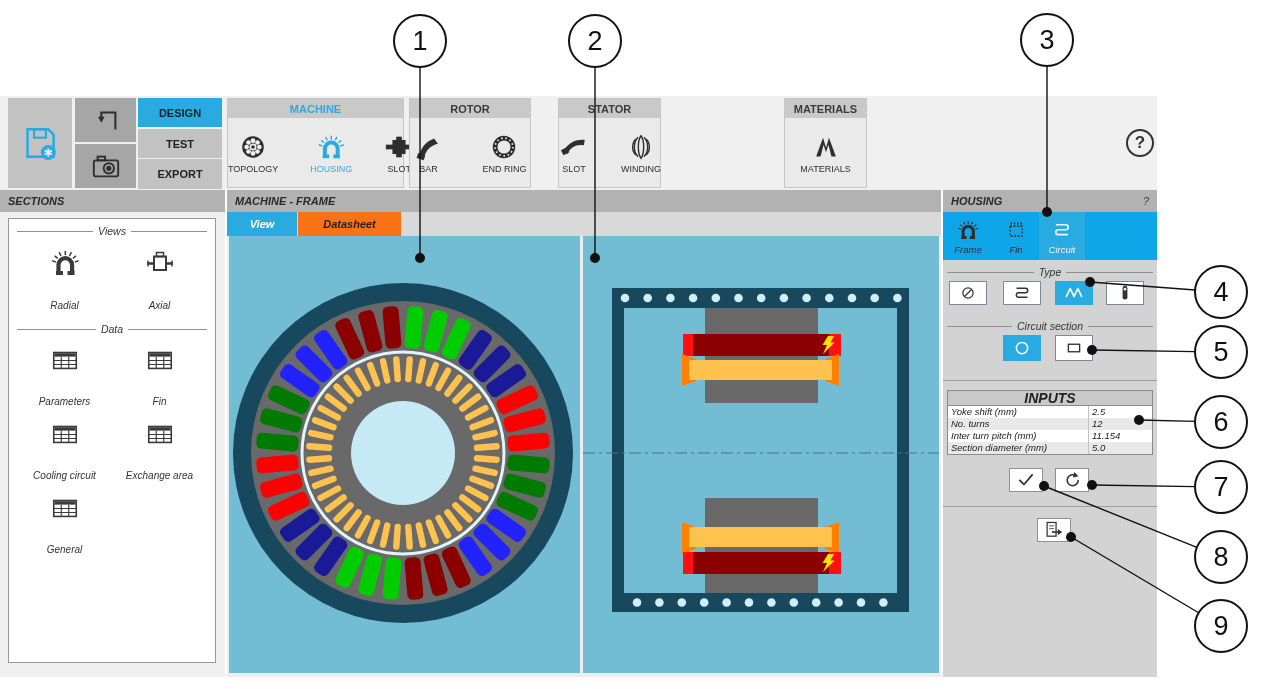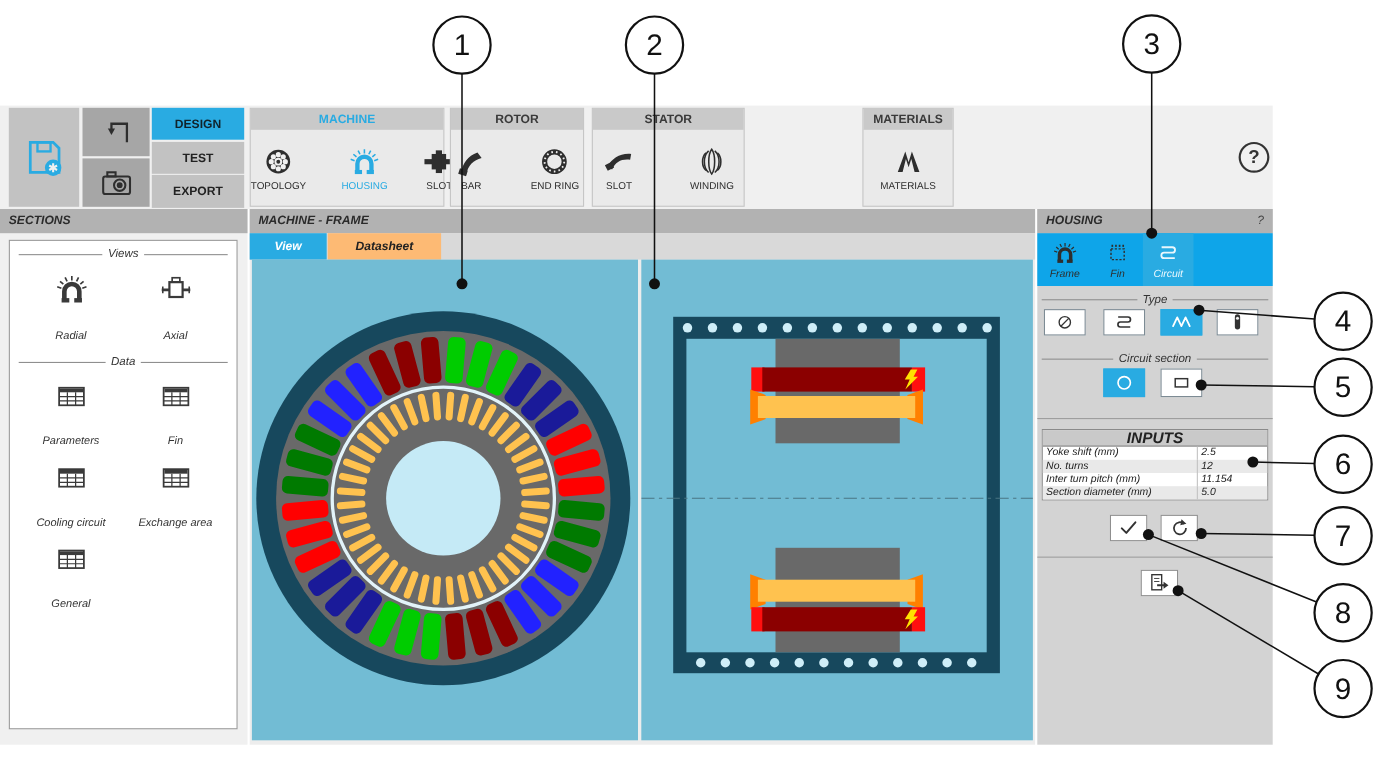--- a/index.html
+++ b/index.html
@@ -37,21 +37,21 @@
   .white-box{position:absolute;left:8px;top:28px;right:9px;bottom:14px;background:#fff;border:1px solid #9a9a9a;padding:6px 8px;box-sizing:border-box;}
   .sep{display:flex;align-items:center;gap:5px;font-size:10.5px;color:#333;}
   .sep::before,.sep::after{content:"";flex:1;height:1px;background:#8f8f8f;}
   .sec-row{display:grid;grid-template-columns:1fr 1fr;margin:10px 0 12px;}
   .sec-item{display:flex;flex-direction:column;align-items:center;gap:21px;color:#3a3a3a;cursor:pointer;}
   .sec-item .slabel{font-size:10px;color:#333;white-space:nowrap;}
   
   .panel-main{left:227px;width:714px;background:#ededed;}
   .mtabs{position:absolute;left:0;top:22px;width:100%;height:24px;background:#d9d9d9;display:flex;}
   .mtab{height:100%;display:flex;align-items:center;justify-content:center;font-weight:bold;font-size:11px;
-        background:#fdba74;color:#222;cursor:pointer;}
+        background:#f97316;color:#222;cursor:pointer;}
   .mtab.active{background:var(--accent,#29abe2);color:#fff;}
   .canvas{position:absolute;top:46px;height:437px;}
   
   .panel-housing{left:943px;width:214px;background:#d3d3d3;}
   .htabs{position:absolute;left:0;top:22px;width:100%;height:48px;background:#0ea5e9;}
   .htab{position:absolute;top:0;width:46px;height:48px;display:flex;flex-direction:column;align-items:center;
         justify-content:center;gap:2px;font-size:9.5px;color:#2e2e2e;cursor:pointer;}
   .htab.active{background:var(--accent,#29abe2);color:#eaf7fd;}
   .hbody{position:absolute;left:0;top:70px;right:0;bottom:0;}
   .hsep{position:absolute;left:4px;right:4px;}
@@ -283,21 +283,21 @@
       </div>
       <div class="tool-item">
         <svg width="30" height="30" viewBox="0 0 32 32">
             <use href="#s-endring"></use>
           </svg>
         <div class="tlabel">END RING</div>
       </div>
     </div>
   </div>
 
-  <div class="group" style="left:538px;width:139px">
+  <div class="group" style="left:558px;width:103px">
     <div class="grp-title">STATOR</div>
     <div class="grp-items">
       <div class="tool-item">
         <svg width="30" height="30" viewBox="0 0 32 32">
             <use href="#s-slot"></use>
           </svg>
         <div class="tlabel">SLOT</div>
       </div>
       <div class="tool-item">
         <svg width="30" height="30" viewBox="0 0 32 32">

